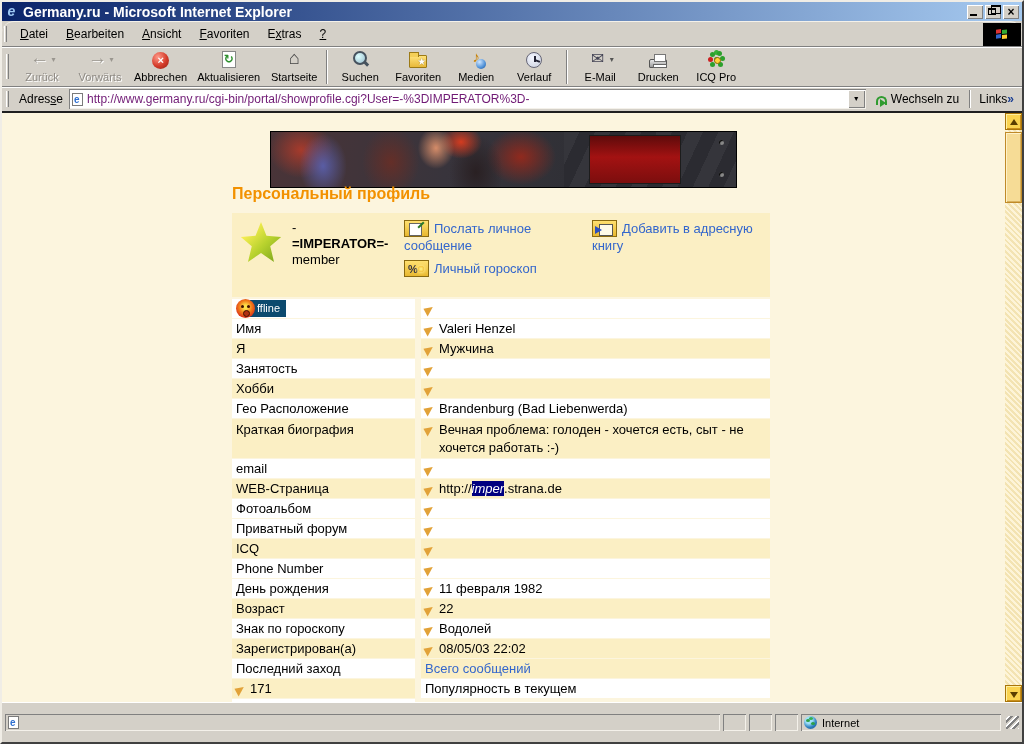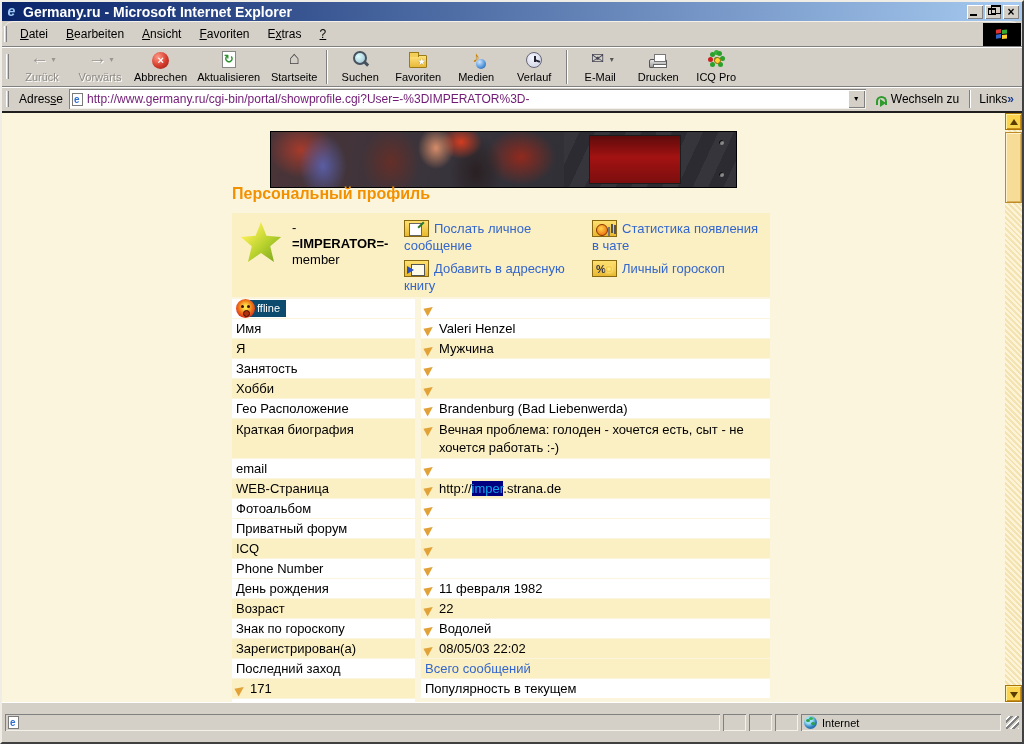--- a/index.html
+++ b/index.html
@@ -139,21 +139,21 @@
   .cell.tall{height:39px;white-space:normal;line-height:18px;}
   .bg-white{background:#fff;}
   .bg-cream{background:var(--cream);}
   .vcell{display:flex;gap:5px;}
   .vcell.tall{align-items:flex-start;}
   .arrow-bullet{flex:0 0 auto;width:0;height:0;margin-top:5px;
     border-left:9px solid #e2a238;border-top:3px solid transparent;border-bottom:6px solid transparent;
     transform:rotate(-28deg);}
   .vtext{white-space:inherit;}
   .label-link{color:var(--link);}
-  .selhl{background:var(--sel);color:#0ea5e9;}
+  .selhl{background:var(--sel);color:#ffffff;font-style:italic;}
   .badge{display:flex;align-items:center;}
   .smiley{width:19px;height:19px;border-radius:50%;position:relative;z-index:2;flex:0 0 auto;
     background:radial-gradient(circle at 50% 42%,#ffe24a 12%,#f07818 45%,#d8281a 78%);}
   .smiley::before{content:"";position:absolute;left:5px;top:6px;width:3px;height:3px;border-radius:50%;background:#401000;box-shadow:6px 0 0 #401000;}
   .smiley::after{content:"";position:absolute;left:7px;top:11px;width:5px;height:5px;border-radius:50%;border:1px solid #401000;background:#b03010;}
   .badge-label{background:#0c4a6e;color:#fff;font-size:11px;padding:2px 6px 3px 7px;margin-left:-5px;line-height:12px;}
   
   .pagescroll{position:absolute;right:0;top:0;bottom:0;width:17px;
     background:repeating-linear-gradient(45deg,#fdf4d8 0 2px,#f3e3b2 2px 4px);}
   .ps-btn{position:absolute;left:0;width:17px;height:17px;background:#fad34f;border:1px solid #a87408;
@@ -336,21 +336,20 @@
 
     <div class="pheader">
       <div class="star"></div>
       <div class="namecol">
         <div>-</div>
         <div class="uname">=IMPERATOR=-</div>
         <div>member</div>
       </div>
       <div class="plinks" id="plinks">
           <div class="plink"><span class="plink-icon pi-msg"></span>Послать личное сообщение</div>
-          <div class="plink"><span class="plink-icon pi-chat"></span>Статистика появления в чате</div>
           <div class="plink"><span class="plink-icon pi-book"></span>Добавить в адресную книгу</div>
           <div class="plink"><span class="plink-icon pi-horo"></span>Личный гороскоп</div>
         </div>
     </div>
 
     <div class="ptable" id="ptable">
         <div class="cell bg-white">
           <span class="badge" style="margin-top: -2px;">
             <span class="smiley"></span>
             <span class="badge-label">ffline</span>

